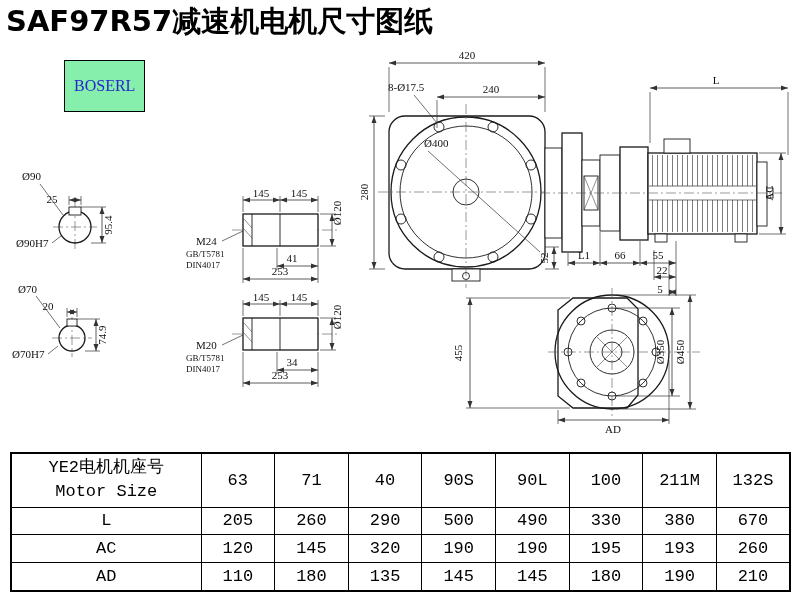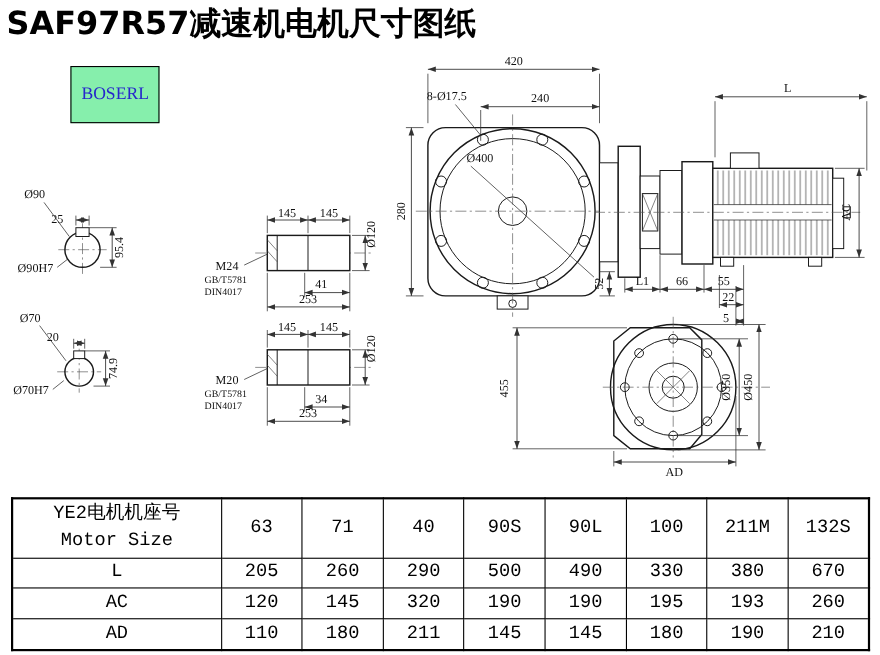--- a/index.html
+++ b/index.html
@@ -320,21 +320,21 @@
         <td>190</td>
         <td>190</td>
         <td>195</td>
         <td>193</td>
         <td>260</td>
       </tr>
       <tr>
         <td>AD</td>
         <td>110</td>
         <td>180</td>
-        <td>211</td>
+        <td>135</td>
         <td>145</td>
         <td>145</td>
         <td>180</td>
         <td>190</td>
         <td>210</td>
       </tr>
     </tbody>
   </table>
 </div>
 

